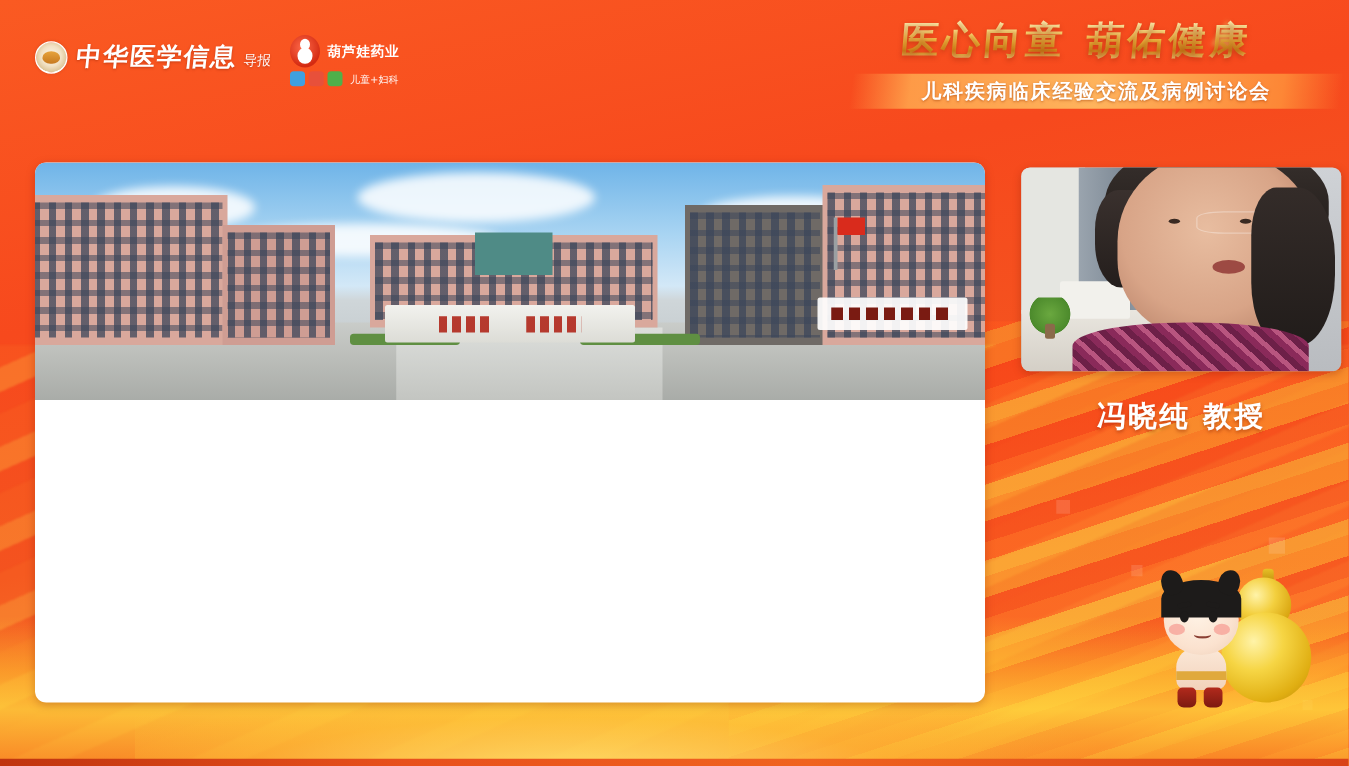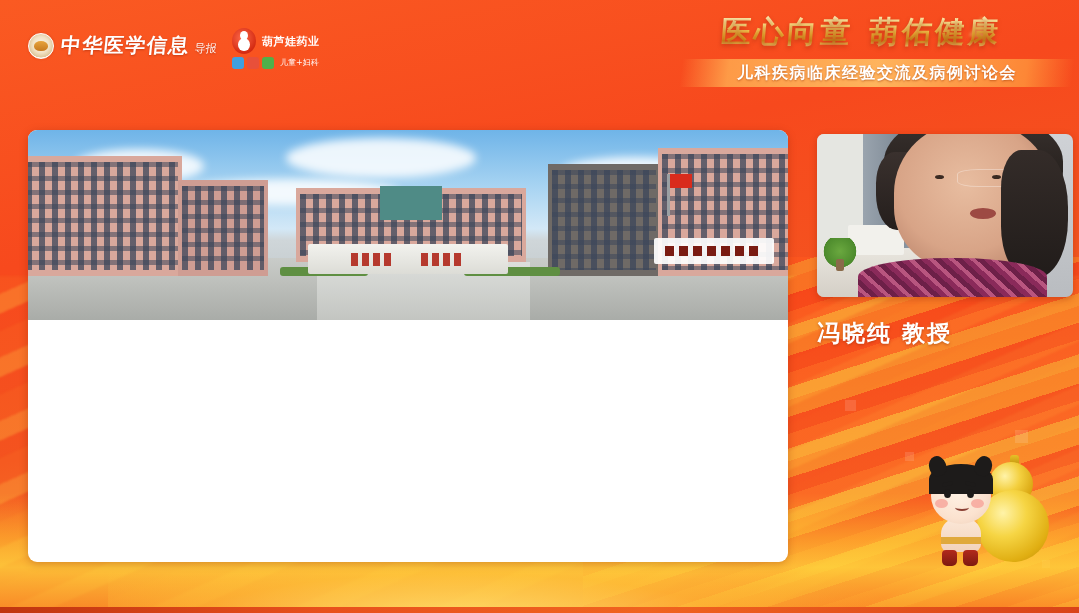--- a/index.html
+++ b/index.html
@@ -90,21 +90,21 @@
   }
   .gourd::before{
     content:""; position:absolute; left:50%; top:3px; transform:translateX(-50%);
     width:8px;height:9px;border-radius:50%;background:#fff;
   }
   .gourd::after{
     content:""; position:absolute; left:50%; top:10px; transform:translateX(-50%);
     width:12px;height:13px;border-radius:50% 50% 48% 48%;background:#fff;
   }
   .logo2 .t1{ color:#fff; font-size:11px; font-weight:700; letter-spacing:.5px; white-space:nowrap; }
-  .logo2 .row2{ display:flex; align-items:flex-start; gap:3px; margin-top:3px; }
+  .logo2 .row2{ display:flex; align-items:center; gap:3px; margin-top:3px; }
   .chip{ width:12px;height:12px;border-radius:3px; }
   .logo2 .t2{ color:#fff; font-size:8px; opacity:.95; white-space:nowrap; margin-left:3px; }
 
   
   .titlewrap{ position:absolute; right:18px; top:12px; width:400px; text-align:center; }
   .maintitle{
     font-family:"DejaVu Serif","Liberation Serif",serif;
     font-size:30px; font-weight:700; letter-spacing:3px;
     background:linear-gradient(180deg,#fff7d0 0%,#ffe48a 28%,#f5bb3c 52%,#d98f1c 70%,#ffe69b 92%);
     -webkit-background-clip:text; background-clip:text; color:transparent;
@@ -244,21 +244,21 @@
     border-radius:50%; background:#9d4a43; }
   .v-body{
     position:absolute; left:16%; bottom:0; width:74%; height:24%;
     border-radius:48% 48% 0 0;
     background:repeating-linear-gradient(42deg,#8a2a5a 0 5px,#b8557f 5px 9px,#6d2048 9px 14px);
   }
   .v-neck{ position:absolute; left:46%; bottom:0; width:30%; height:20%;
     background:#d8a487; border-radius:40% 40% 0 0; }
 
   .speaker{
-    position:absolute; left:817px; top:318px; width:256px; 
+    position:absolute; left:817px; top:318px; width:256px; text-align:center;
   }
   .speaker .nm{
     color:#ffffff; font-size:23px; font-weight:700; letter-spacing:2px;
     text-shadow:0 1px 3px rgba(140,35,0,.5);
     font-family:"DejaVu Serif","Liberation Serif",serif;
   }
   .speaker .org{
     margin-top:7px; color:rgba(255,255,255,.92);
     font-size:13px; letter-spacing:1px;
     text-shadow:0 1px 2px rgba(140,35,0,.4);

